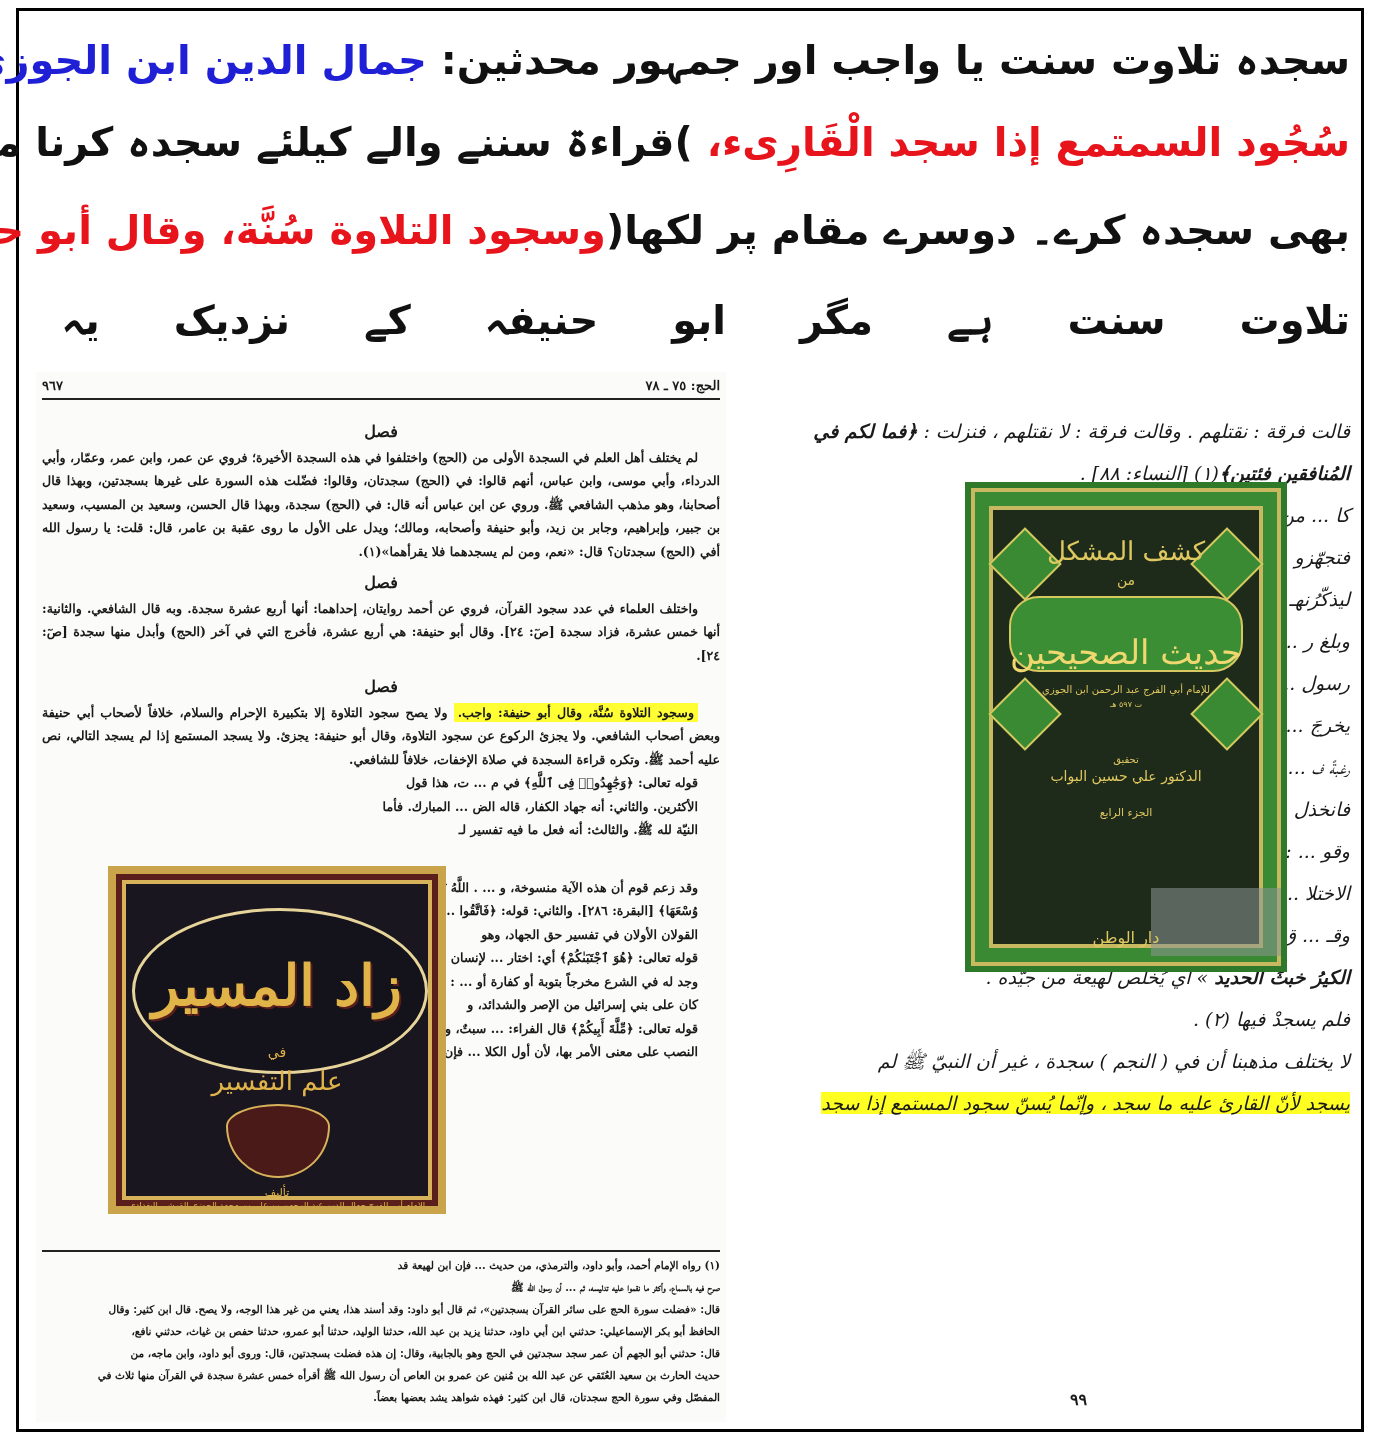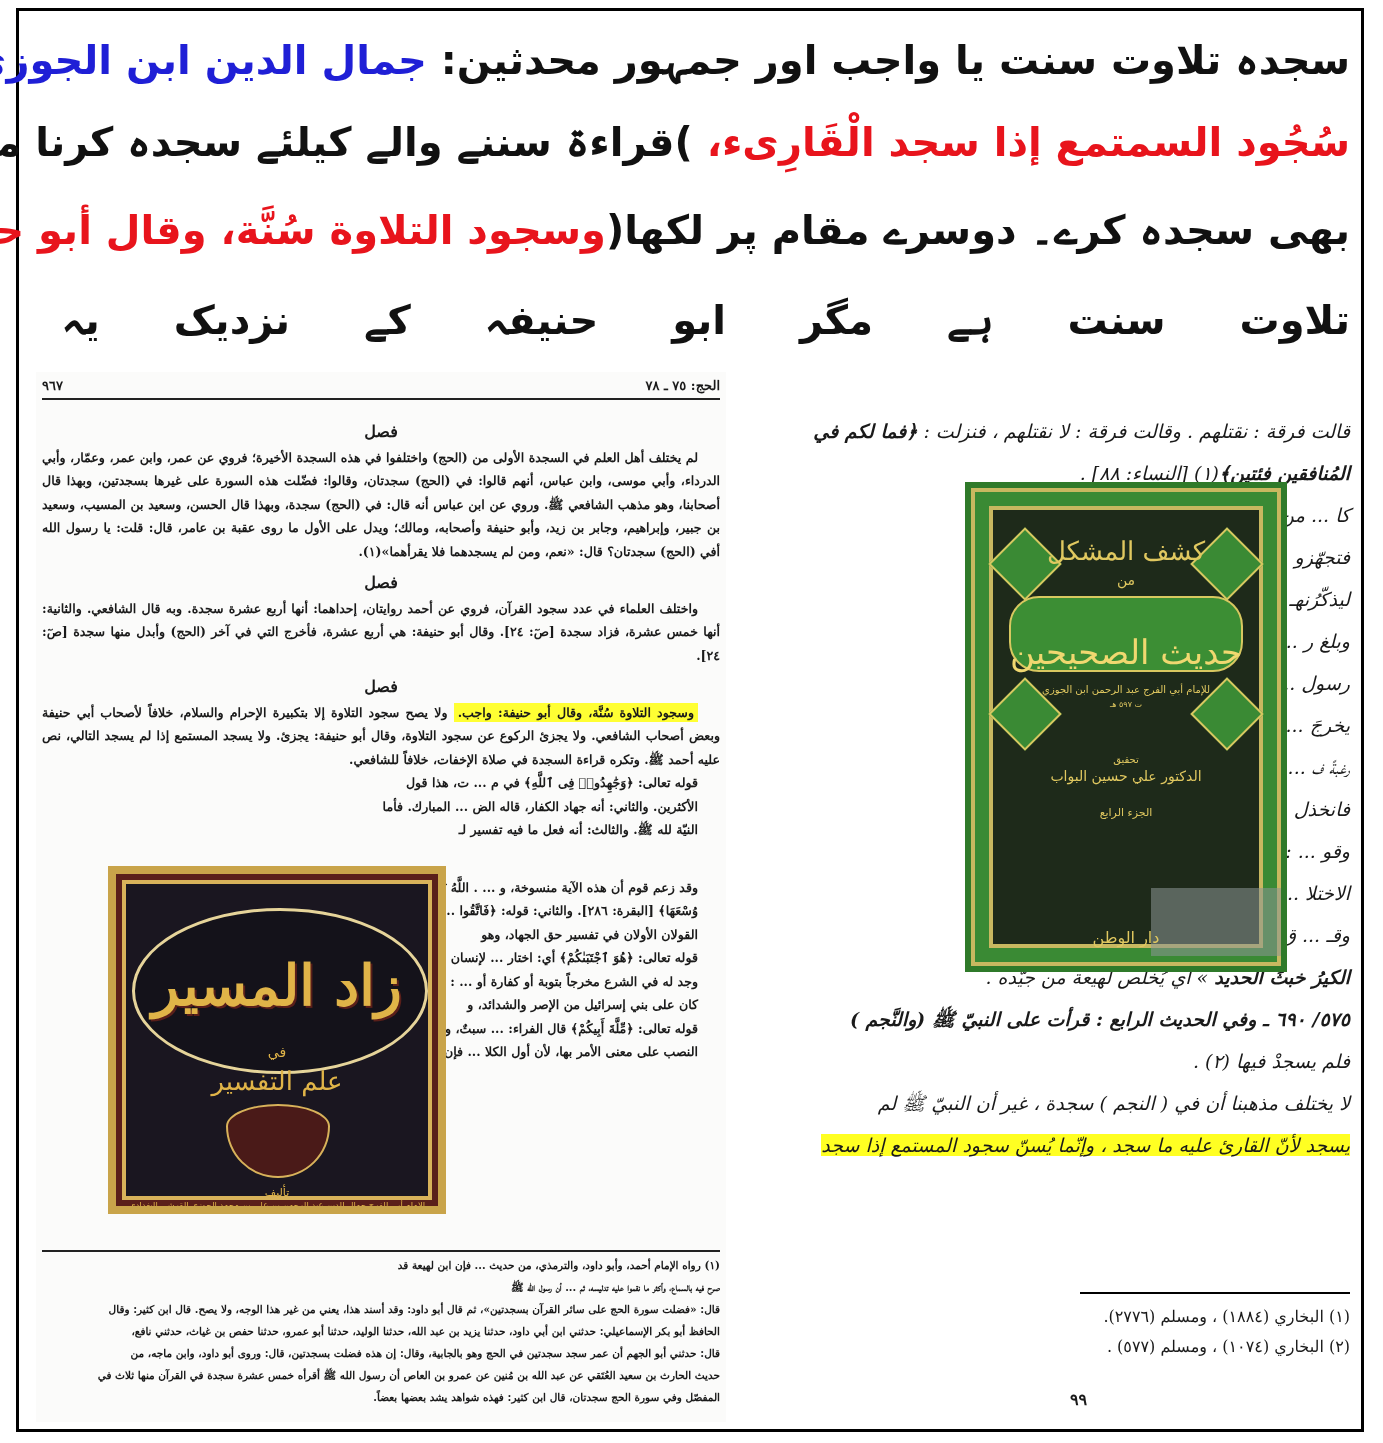--- a/index.html
+++ b/index.html
@@ -144,28 +144,23 @@
     <p>ليذكّرُنهـ ... ، فلمّا رحلوا عن مكّة</p>
     <p>وبلغ ر ... وبات قوم على باب</p>
     <p>رسول ... الأكابر من أصحابه ألاّ</p>
     <p>يخرجَ ... شهدوا بدرًا أن يخرجوا</p>
     <p>رغبةً ف ... رج رسول الله ﷺ ،</p>
     <p>فانخذل ... ذل معه ثلاثمائة .</p>
     <p>وقو ... : أيّ شيءٍ لكم في</p>
     <p>الاختلا ... الفرقة .</p>
     <p>وقـ ... ق بيان هذا الاسم وأنّه</p>
     <p><span class="b">الكيرُ خبثَ الحديد</span><span> » أي يُخلّص لهيعة من جيّده .</span></p>
-    <p class="b">٥٧٥/ ٦٩٠ ـ وفي الحديث الرابع : قرأت على النبيّ ﷺ (والنَّجم )</p>
     <p>فلم يسجدْ فيها (٢) .</p>
     <p>لا يختلف مذهبنا أن في ( النجم ) سجدة ، غير أن النبيّ ﷺ لم</p>
     <p><span class="rp-hl">يسجد لأنّ القارئ عليه ما سجد ، وإنّما يُسنّ سجود المستمع إذا سجد</span></p>
-  </div>
-  <div class="rp-foot">
-    <p>(١) البخاري (١٨٨٤) ، ومسلم (٢٧٧٦).</p>
-    <p>(٢) البخاري (١٠٧٤) ، ومسلم (٥٧٧) .</p>
   </div>
   <div class="rp-pgnum">٩٩</div>
 </div>
 
 <div class="book book-kashf">
   <div class="star s1"></div>
   <div class="star s2"></div>
   <div class="star s3"></div>
   <div class="star s4"></div>
   <div class="t1">كشف المشكل</div>

